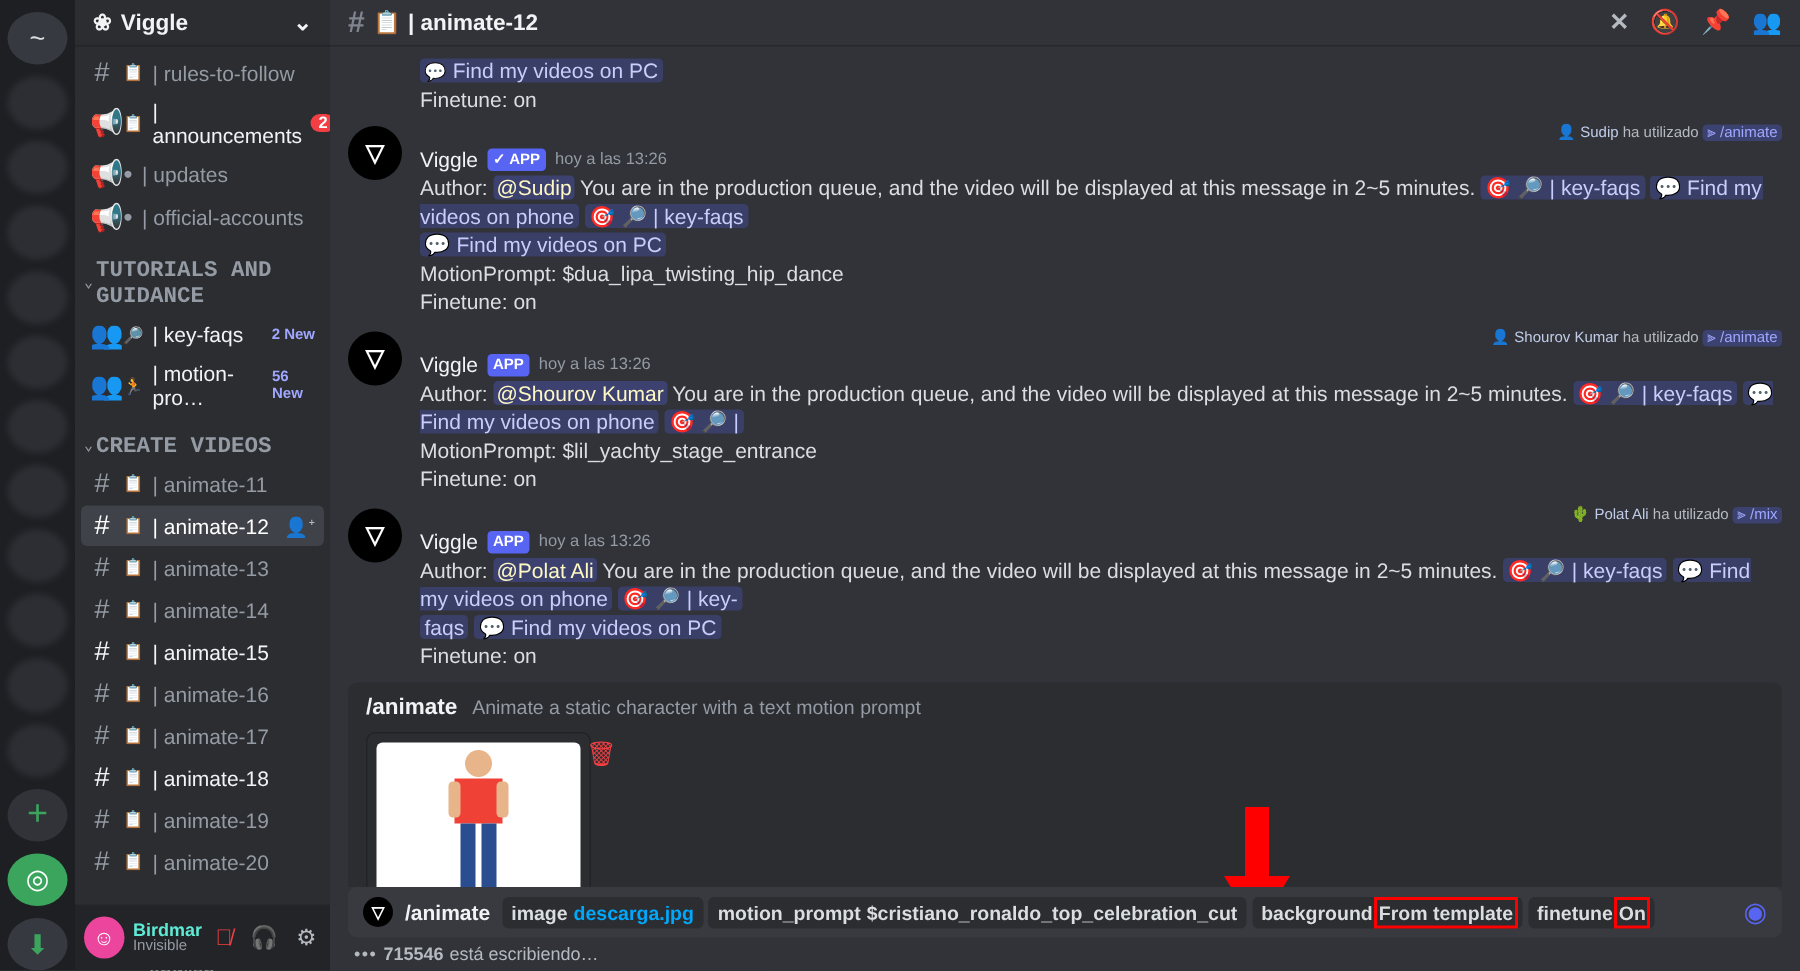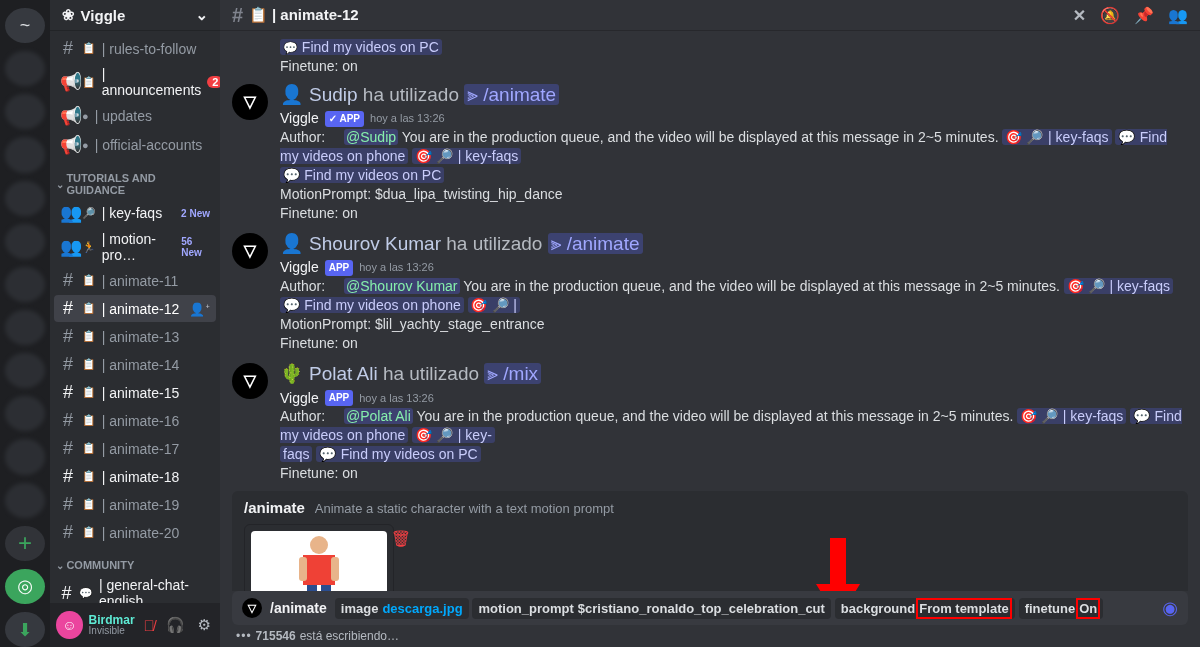--- a/index.html
+++ b/index.html
@@ -12,21 +12,21 @@
 .server-icon.discord { background:#36393f; }
 .server-icon.add { background:#313338; color:#3ba55d; font-size:24px; border-radius:50%; }
 .server-icon.explore { background:#3ba55d; color:#fff; }
 .server-icon.blur { filter: blur(2px); opacity:0.6; }
 
 
 .sidebar { width: 170px; background: #2b2d31; display: flex; flex-direction: column; position: relative; }
 .server-header { height: 30px; display: flex; align-items: center; padding: 0 12px; font-weight: 600; font-size: 15px; color: #f2f3f5; box-shadow: 0 1px 0 rgba(0,0,0,0.2); gap:6px; }
 .server-header .chev { margin-left:auto; }
 .channel-list { flex: 1; overflow-y: auto; padding: 4px 0 60px 0; }
-.category { padding: 12px 6px 2px 6px; font-size: 11px; font-weight: 600; color: #949ba4; text-transform: uppercase; display:flex; align-items:center; gap:2px; }
+.category { padding: 12px 6px 2px 6px; font-size: 15px; font-weight: 600; color: #949ba4; text-transform: uppercase; display:flex; align-items:center; gap:2px;font-family:Liberation Mono, monospace; }
 .category::before { content:"⌄"; font-size:10px; }
 .channel { display: flex; align-items: center; padding: 3px 6px; margin: 1px 4px; border-radius: 4px; color: #949ba4; gap:6px; font-size:14px; cursor:pointer; }
 .channel.unread { color:#f2f3f5; font-weight:500; }
 .channel.active { background:#404249; color:#fff; }
 .channel .hash { font-size:18px; width:16px; text-align:center; }
 .channel .ico { font-size:11px; }
 .channel .badge { margin-left:auto; font-size:10px; color:#a0a7ff; font-weight:600; }
 .channel .pill { margin-left:auto; background:#f23f43; color:#fff; border-radius:8px; font-size:11px; padding:0 5px; font-weight:700; }
 .channel .add-user { margin-left:auto; color:#b5bac1; font-size:13px; }
 .user-panel { position:absolute; bottom:0; left:0; right:0; height:44px; background:#232428; display:flex; align-items:center; padding:0 6px; gap:6px; }
@@ -42,28 +42,28 @@
 .chan-header { height:30px; display:flex; align-items:center; padding:0 12px; color:#f2f3f5; font-weight:600; font-size:15px; gap:6px; box-shadow: 0 1px 0 rgba(0,0,0,0.2); }
 .chan-header .hash { font-size:20px; color:#80848e; }
 .chan-header .tools { margin-left:auto; display:flex; gap:14px; color:#b5bac1; font-size:16px; }
 
 .messages { flex:1; overflow-y:auto; padding:8px 12px 4px 12px; }
 .msg-group { display:flex; gap:12px; margin:6px 0 8px 0; }
 .msg-group .av { width:36px; height:36px; border-radius:50%; background:#000; flex:none; margin-top:2px; display:flex; align-items:center; justify-content:center; color:#fff; font-weight:700; font-size:16px; }
 .msg-group .av.viggle::after { content:"▽"; }
 .msg-body { flex:1; min-width:0; line-height:1.35; font-size:14px; }
 .msg-body > p { color:#dbdee1; }
-.interaction-line { font-size:19px; color:#b5bac1; margin-bottom:2px; }
+.interaction-line { font-size:10px; color:#b5bac1; margin-bottom:2px;text-align:right; }
 .interaction-line .used-cmd { color:#a0a7ff; background:#3c4270; padding:0 3px; border-radius:3px; }
 .interaction-line .interactor { color:#c0cce7; }
 .name-line { display:flex; align-items:center; gap:6px; flex-wrap:wrap; }
 .name-line .botname { color:#f2f3f5; font-weight:500; }
 .name-line .bot-tag { background:#5865f2; color:#fff; font-size:10px; font-weight:700; padding:1px 4px; border-radius:3px; display:inline-flex; align-items:center; gap:2px; }
 .name-line .ts { font-size:11px; color:#949ba4; }
-.mention { color:#86efac; background:rgba(88,101,242,0.3); padding:0 2px; border-radius:3px;margin-left:15px; }
+.mention { color:#fef9c3; background:rgba(88,101,242,0.3); padding:0 2px; border-radius:3px; }
 .linkchip { color:#c9cdfb; background:rgba(88,101,242,0.25); padding:0 3px; border-radius:3px; }
 .linkchip .ci { font-size:12px; }
 .msg-text { color:#dbdee1; }
 .cont { margin-left:48px; line-height:1.35; }
 
 
 .cmd-preview { background:#2b2d31; border-radius:6px; padding:8px 12px 6px 12px; margin-top:6px; }
 .cmd-preview .cmd-title { color:#f2f3f5; font-weight:600; font-size:15px; }
 .cmd-preview .cmd-sub { color:#949ba4; font-size:13px; margin-left:6px; }
 .attach-card { margin-top:8px; background:#2b2d31; border:1px solid #232428; border-radius:6px; width:150px; padding:6px; position:relative; }
@@ -158,20 +158,21 @@
           <span class="ico">🔎</span>
           <span>| key-faqs</span>
           <span class="badge">2 New</span>
         </div>
         <div class="channel unread">
           <span class="hash">👥</span>
           <span class="ico">🏃</span>
           <span>| motion-pro…</span>
           <span class="badge">56 New</span>
         </div>
+        <div class="category">CREATE VIDEOS</div>
         <div class="channel">
           <span class="hash">#</span>
           <span class="ico">📋</span>
           <span>| animate-11</span>
         </div>
         <div class="channel unread active">
           <span class="hash">#</span>
           <span class="ico">📋</span>
           <span>| animate-12</span>
           <span class="add-user">👤⁺</span>

